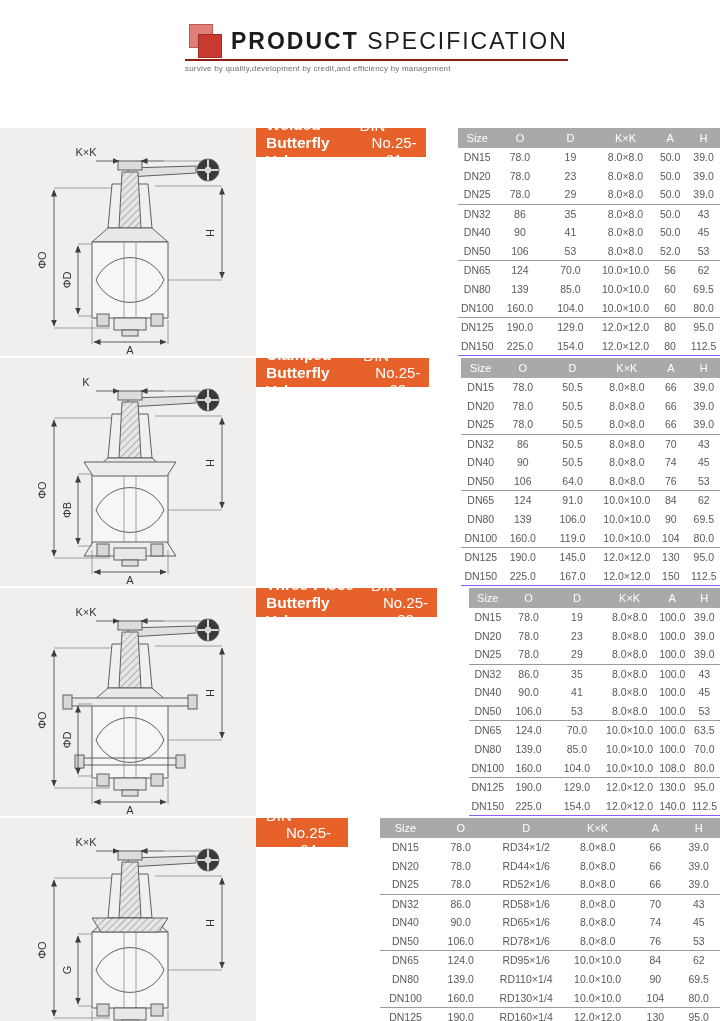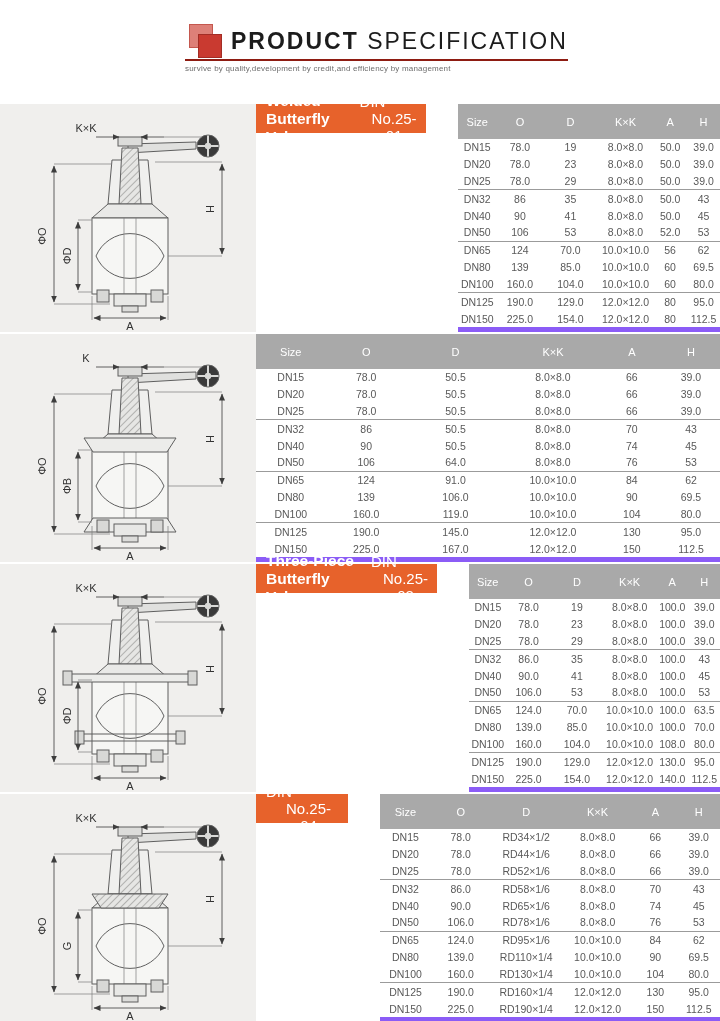--- a/index.html
+++ b/index.html
@@ -2,21 +2,21 @@
 <html style="--accent: #E7622B; --colhead: #A9A9A9;"><head>
 <meta charset="utf-8">
 <style>
   html,body{margin:0;padding:0;}
   body{
     width:720px;height:1021px;background:#ffffff;
     font-family:"Liberation Sans", sans-serif;
     color:#595959; overflow:hidden;
   }
   
-  .page-header{height:104px;position:relative;}
+  .page-header{height:128px;position:relative;}
   .brand{position:absolute;left:185px;top:24px;width:350px;}
   .brand-row{display:flex;align-items:flex-start;}
   .logo{position:relative;width:40px;height:40px;flex:0 0 40px;margin-right:6px;}
   .logo .sq{position:absolute;width:22px;height:22px;display:block;}
   .logo .back{left:4px;top:0;background:#dd8078;border:1px solid #c4574e;}
   .logo .front{left:13px;top:10px;background:#c93a30;border:1px solid #a32d25;}
   .title-wrap{flex:1;}
   .title{font-size:23px;color:#1c1c1c;letter-spacing:2px;white-space:nowrap;line-height:34px;}
   .title .bold{font-weight:bold;}
   .title .light{font-weight:normal;}
@@ -28,25 +28,25 @@
   .diagram-panel svg{display:block;}
   .table-panel{flex:1;display:flex;flex-direction:row;gap:32px;}
   .bar{height:29px;background:var(--accent,#e7622b);color:#fff;display:flex;
        justify-content:space-between;align-items:center;padding:0 9px 0 10px;}
   .bar .t{font-weight:bold;font-size:15.5px;}
   .bar .din{font-size:15px;}
   .bar .din span{display:inline-block;text-align:center;}
   .bar .din .no{margin-left:12px;}
   table{width:100%;border-collapse:collapse;table-layout:fixed;}
   thead th{background:var(--colhead,#a9a9a9);color:#fff;font-weight:normal;
-           height:35px;font-size:11px;padding:0;}
+           height:20px;font-size:11px;padding:0;}
   tbody td{text-align:center;height:16.4px;font-size:10.5px;color:#595959;padding:0;
            overflow:hidden;white-space:nowrap;}
   tr.group-start td{border-top:1px solid #9b9b9b;}
-  tbody tr:last-child td{border-bottom:5px solid #8b5cf6;}
+  tbody tr:last-child td{border-bottom:1px solid #8b5cf6;}
   col.c1{width:15%;} col.c2{width:17.5%;} col.c3{width:21%;}
   col.c4{width:21%;} col.c5{width:13%;} col.c6{width:12.5%;}
   
   .ln{stroke:#5f5f5f;stroke-width:1;fill:none;}
   .thin{stroke:#7d7d7b;stroke-width:.7;fill:none;}
   .dim{stroke:#4e4e4e;stroke-width:.9;fill:none;}
   .lbl{font-size:11px;fill:#333;font-family:"Liberation Sans",sans-serif;}
 </style>
 </head>
 <body>
@@ -304,20 +304,24 @@
     <line x1="222" y1="60" x2="222" y2="150" class="dim" marker-start="url(#arr1)" marker-end="url(#arr1)"></line>
     <text transform="translate(214,105) rotate(-90)" text-anchor="middle" class="lbl">H</text>
 
     <line x1="92" y1="192" x2="92" y2="216" class="thin"></line>
     <line x1="168" y1="192" x2="168" y2="216" class="thin"></line>
     <line x1="94" y1="214" x2="166" y2="214" class="dim" marker-start="url(#arr1)" marker-end="url(#arr1)"></line>
     <text x="130" y="226" text-anchor="middle" class="lbl">A</text>
   </svg>
       </div>
     <div class="table-panel">
+      <div class="bar">
+        <span class="t">Clamped Butterfly Valve</span>
+        <span class="din"><span>DIN</span><span class="no">No.25-02</span></span>
+      </div>
       <table>
         <colgroup>
             <col class="c1">
             <col class="c2">
             <col class="c3">
             <col class="c4">
             <col class="c5">
             <col class="c6">
           </colgroup>
         <thead>

